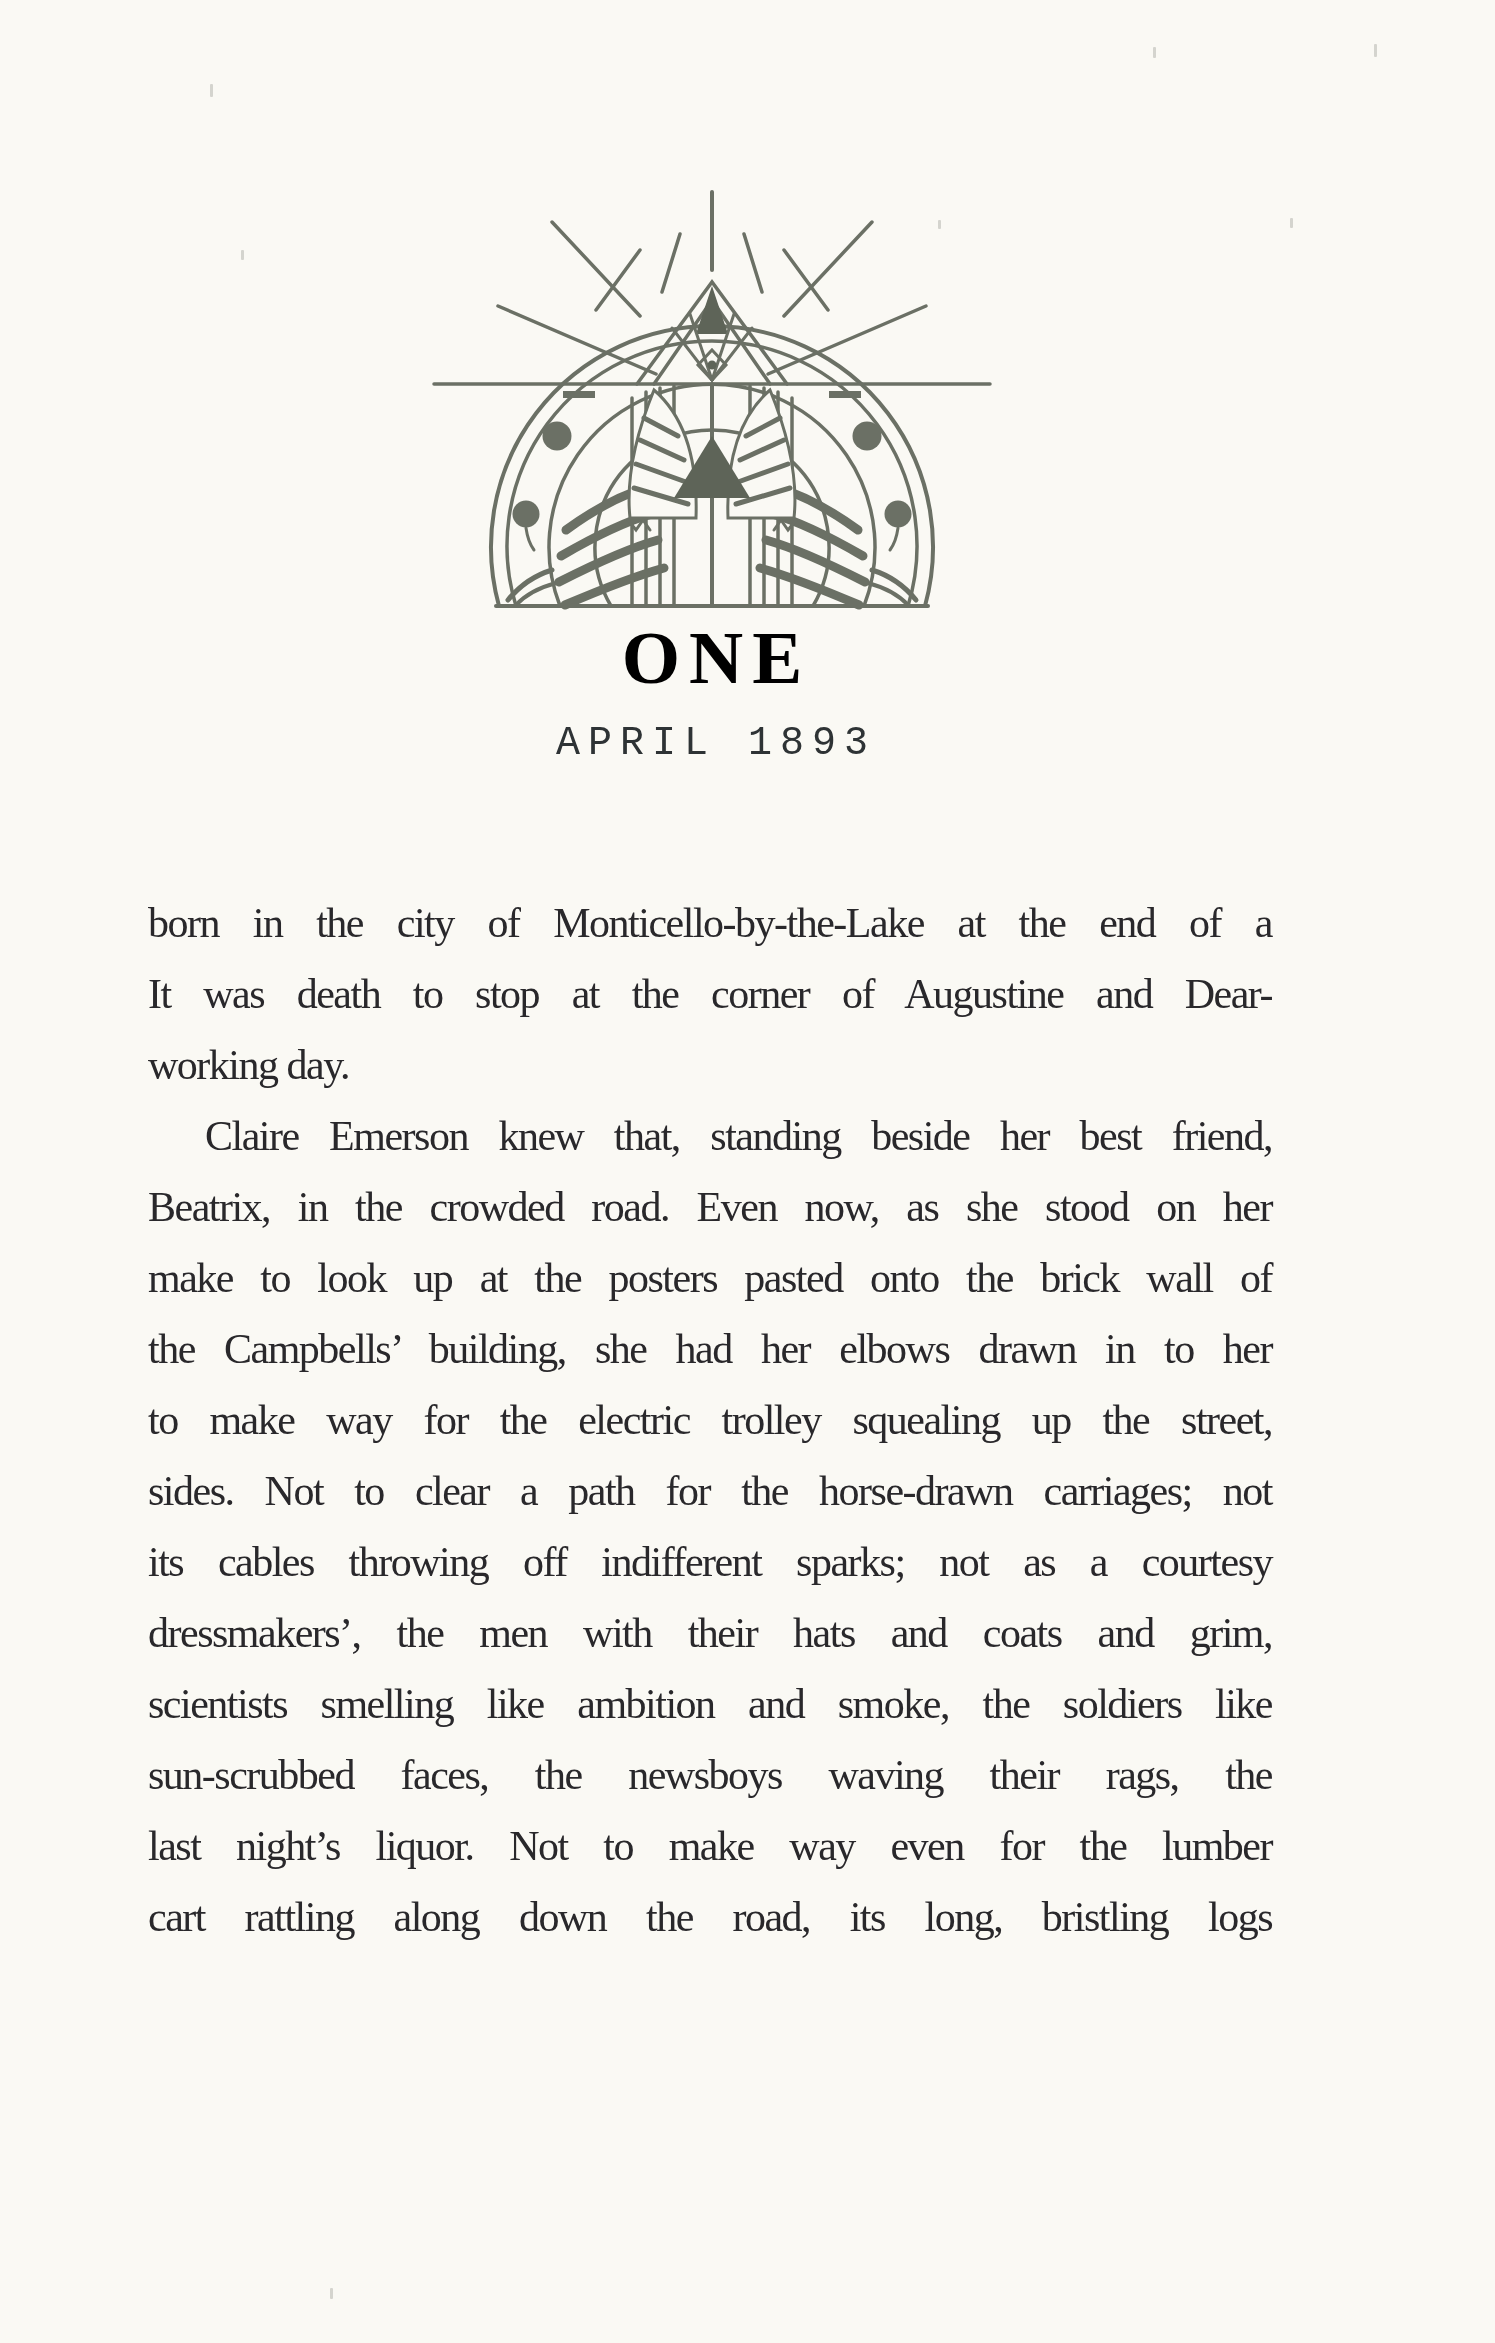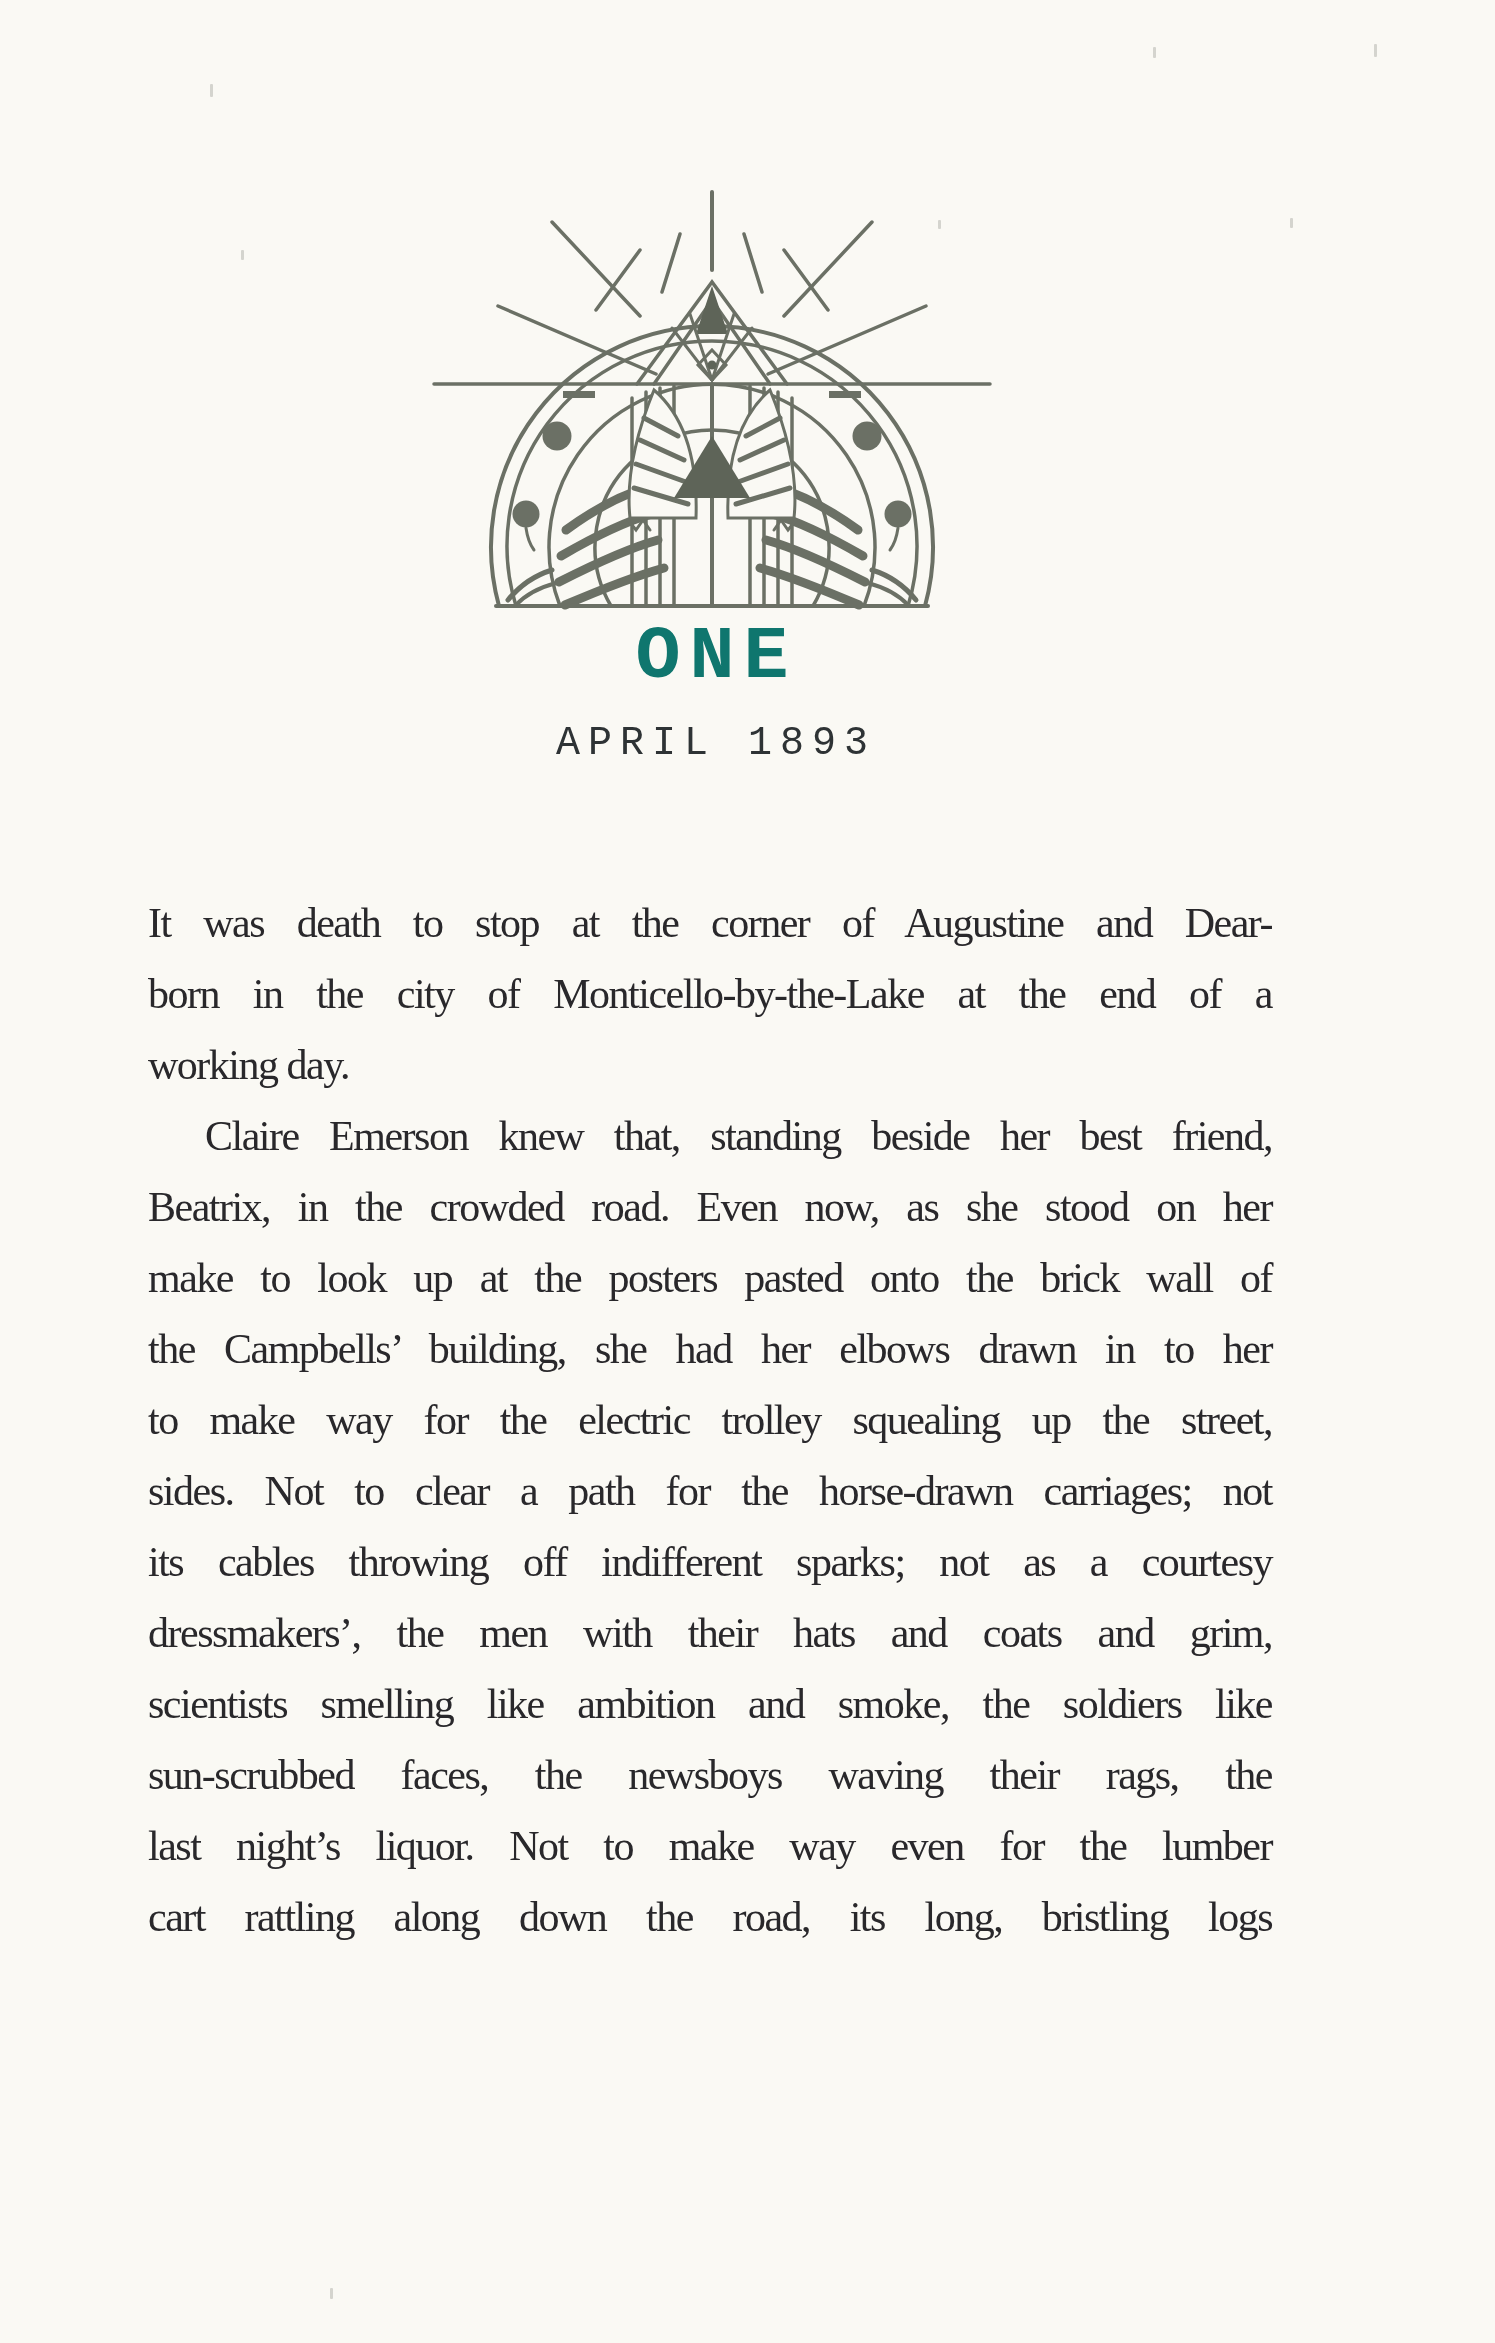--- a/index.html
+++ b/index.html
@@ -18,24 +18,24 @@
   .speck{
     position:absolute;background:#a7a79f;opacity:.45;border-radius:1px;
   }
   
   .ornament{
     position:absolute;left:432px;top:188px;width:560px;height:432px;
   }
   .chapter-number{
     position:absolute;left:382px;top:620px;width:660px;margin:0;
     text-align:center;
-    font-family:Liberation Mono, monospace;
+    font-family:Liberation Serif, serif;
     font-weight:bold;font-size:75px;line-height:1;
     letter-spacing:9px;text-indent:9px;
-    color:#0f766e;
+    color:#000000;
   }
   .chapter-date{
     position:absolute;left:382px;top:724px;width:660px;
     text-align:center;
     font-family:Liberation Mono, monospace;
     font-weight:normal;font-size:40px;line-height:1;
     letter-spacing:8px;text-indent:8px;
     color:#2e3335;
   }
   
@@ -148,22 +148,22 @@
         <rect x="131" y="203" width="32" height="7" fill="#6b7065" stroke="none"></rect>
         <rect x="397" y="203" width="32" height="7" fill="#6b7065" stroke="none"></rect>
       </g>
     </svg>
   </div>
 
   <h1 class="chapter-number">ONE</h1>
   <div class="chapter-date">APRIL 1893</div>
 
   <main class="body-text">
+    <div class="line">born in the city of Monticello-by-the-Lake at the end of a</div>
     <div class="line">It was death to stop at the corner of Augustine and Dear-</div>
-    <div class="line">born in the city of Monticello-by-the-Lake at the end of a</div>
     <div class="line para-end">working day.</div>
     <div class="line indent">Claire Emerson knew that, standing beside her best friend,</div>
     <div class="line">Beatrix, in the crowded road. Even now, as she stood on her</div>
     <div class="line">make to look up at the posters pasted onto the brick wall of</div>
     <div class="line">the Campbells’ building, she had her elbows drawn in to her</div>
     <div class="line">to make way for the electric trolley squealing up the street,</div>
     <div class="line">sides. Not to clear a path for the horse-drawn carriages; not</div>
     <div class="line">its cables throwing off indifferent sparks; not as a courtesy</div>
     <div class="line">dressmakers’, the men with their hats and coats and grim,</div>
     <div class="line">scientists smelling like ambition and smoke, the soldiers like</div>

